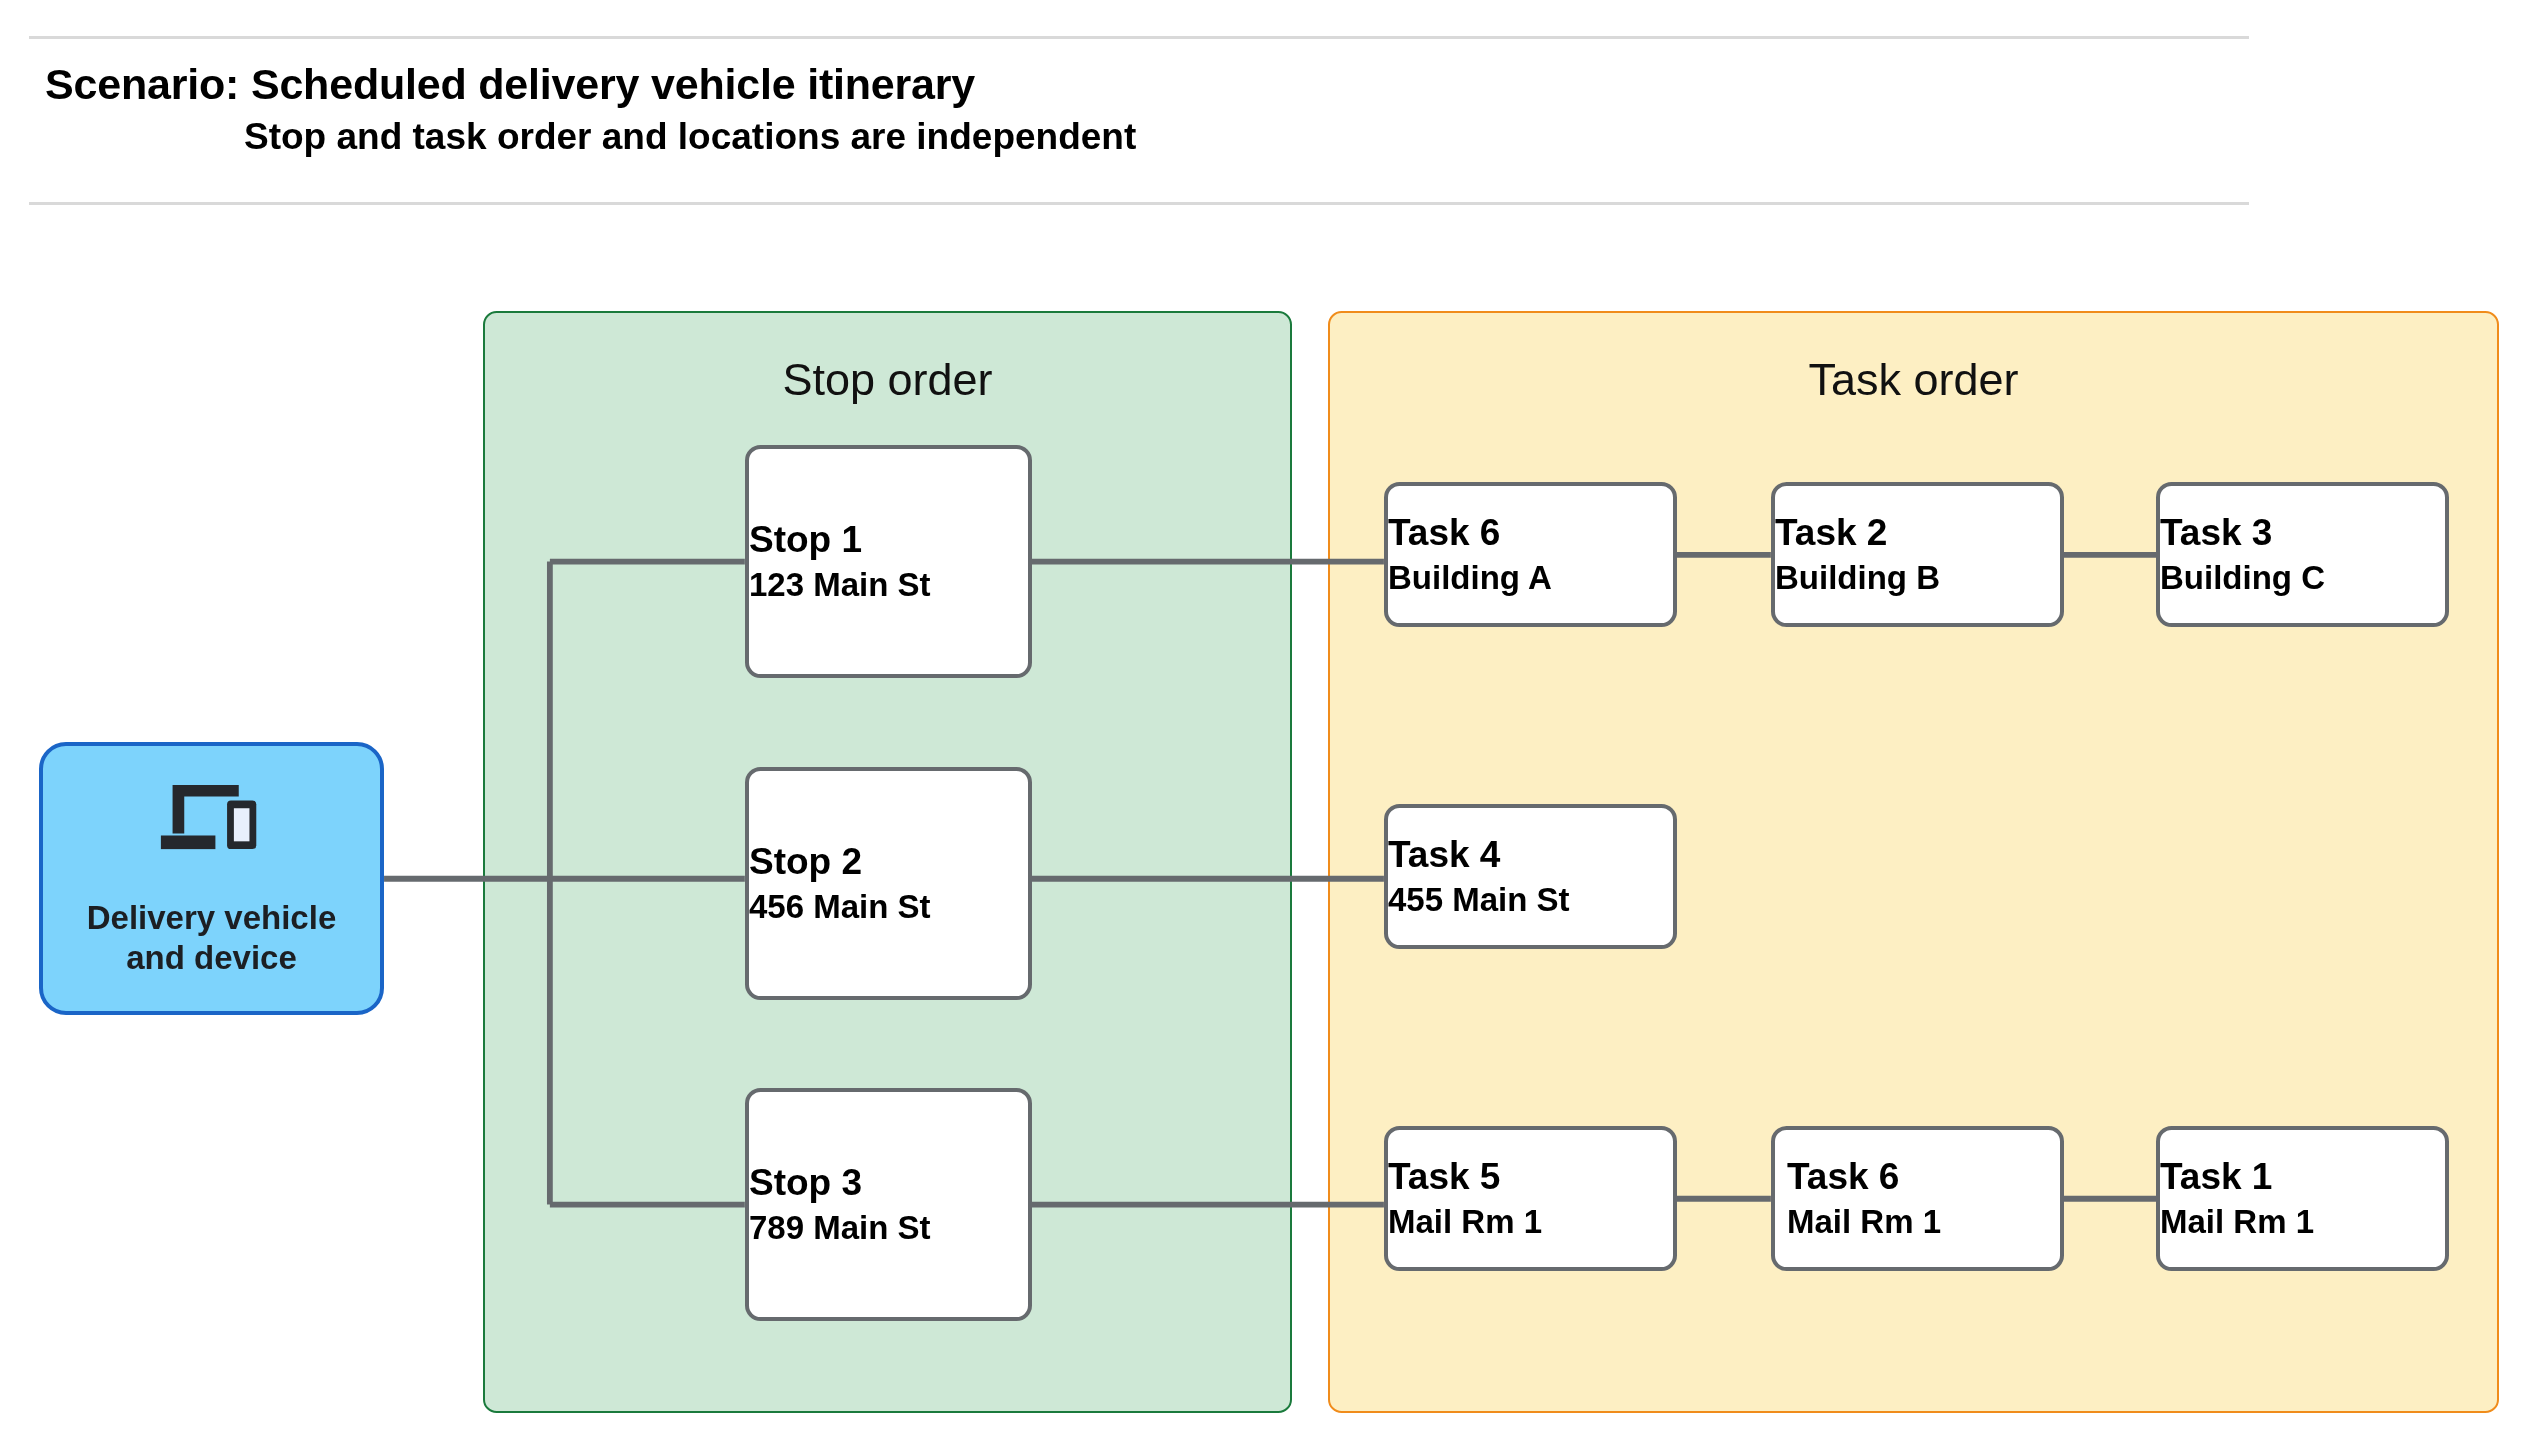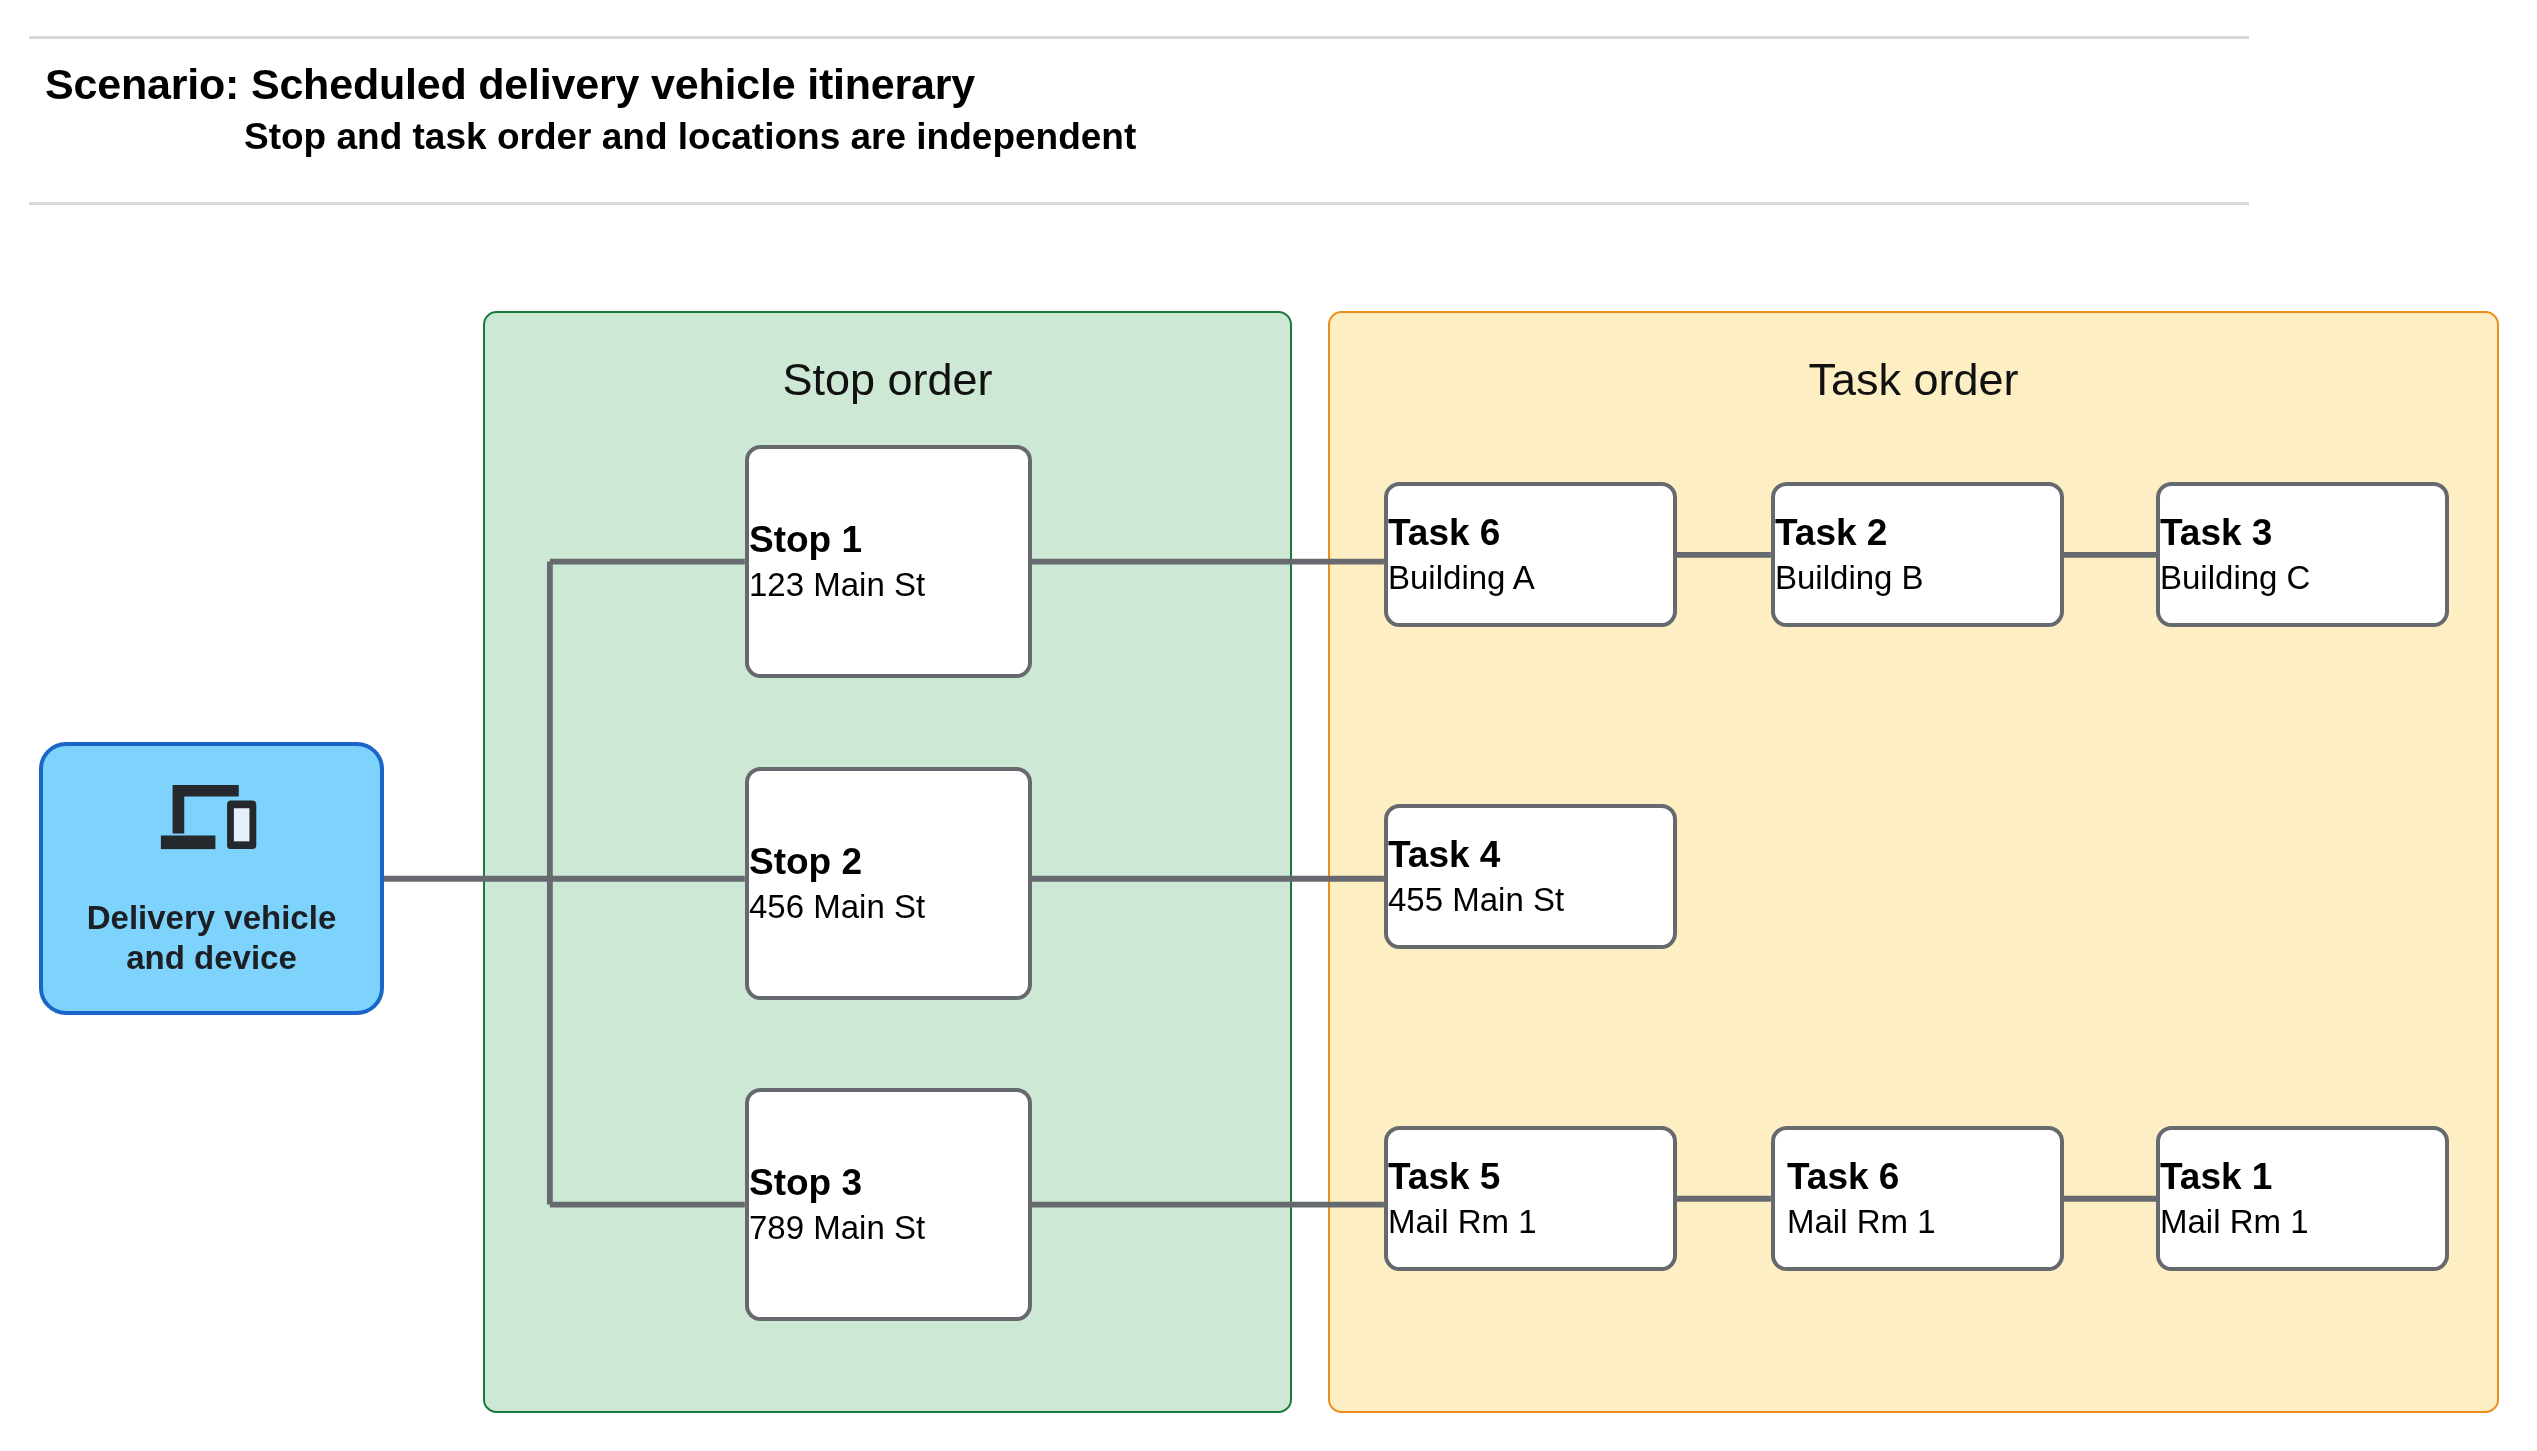--- a/index.html
+++ b/index.html
@@ -126,21 +126,21 @@
     justify-content: center;
   }
   .card .title {
     font-size: 37px;
     font-weight: bold;
     color: #000000;
     line-height: 1.18;
   }
   .card .sub {
     font-size: 33px;
-    font-weight: normal;
+    font-weight: bold;
     color: #000000;
     line-height: 1.18;
     margin-top: 5px;
   }
 
   .stop-card {
     left: 745px;
     width: 287px;
     height: 233px;
   }

